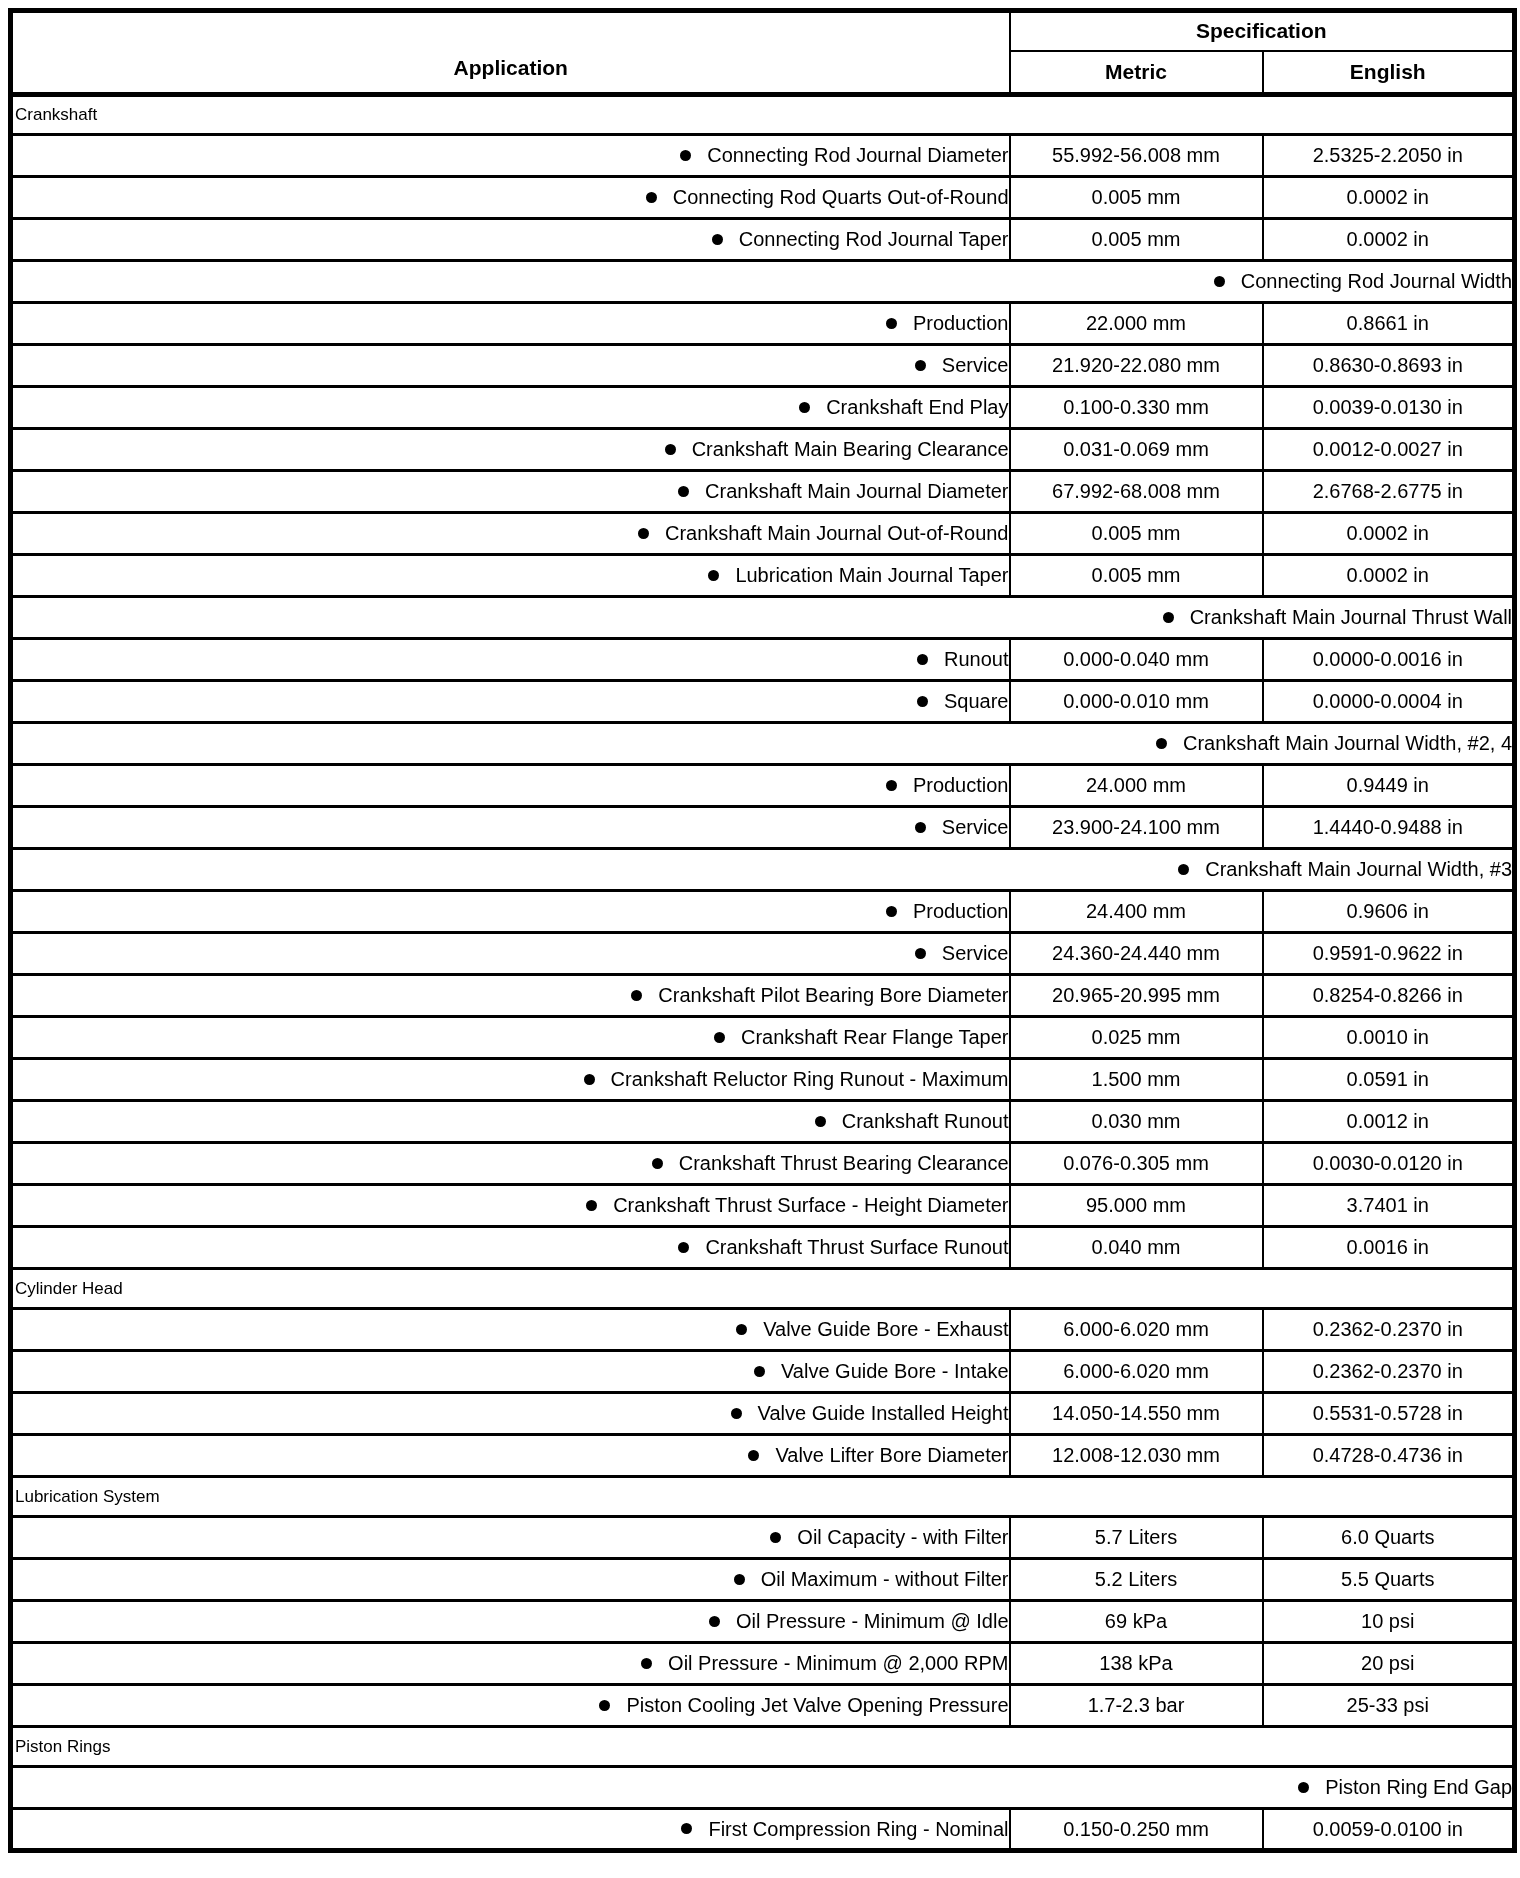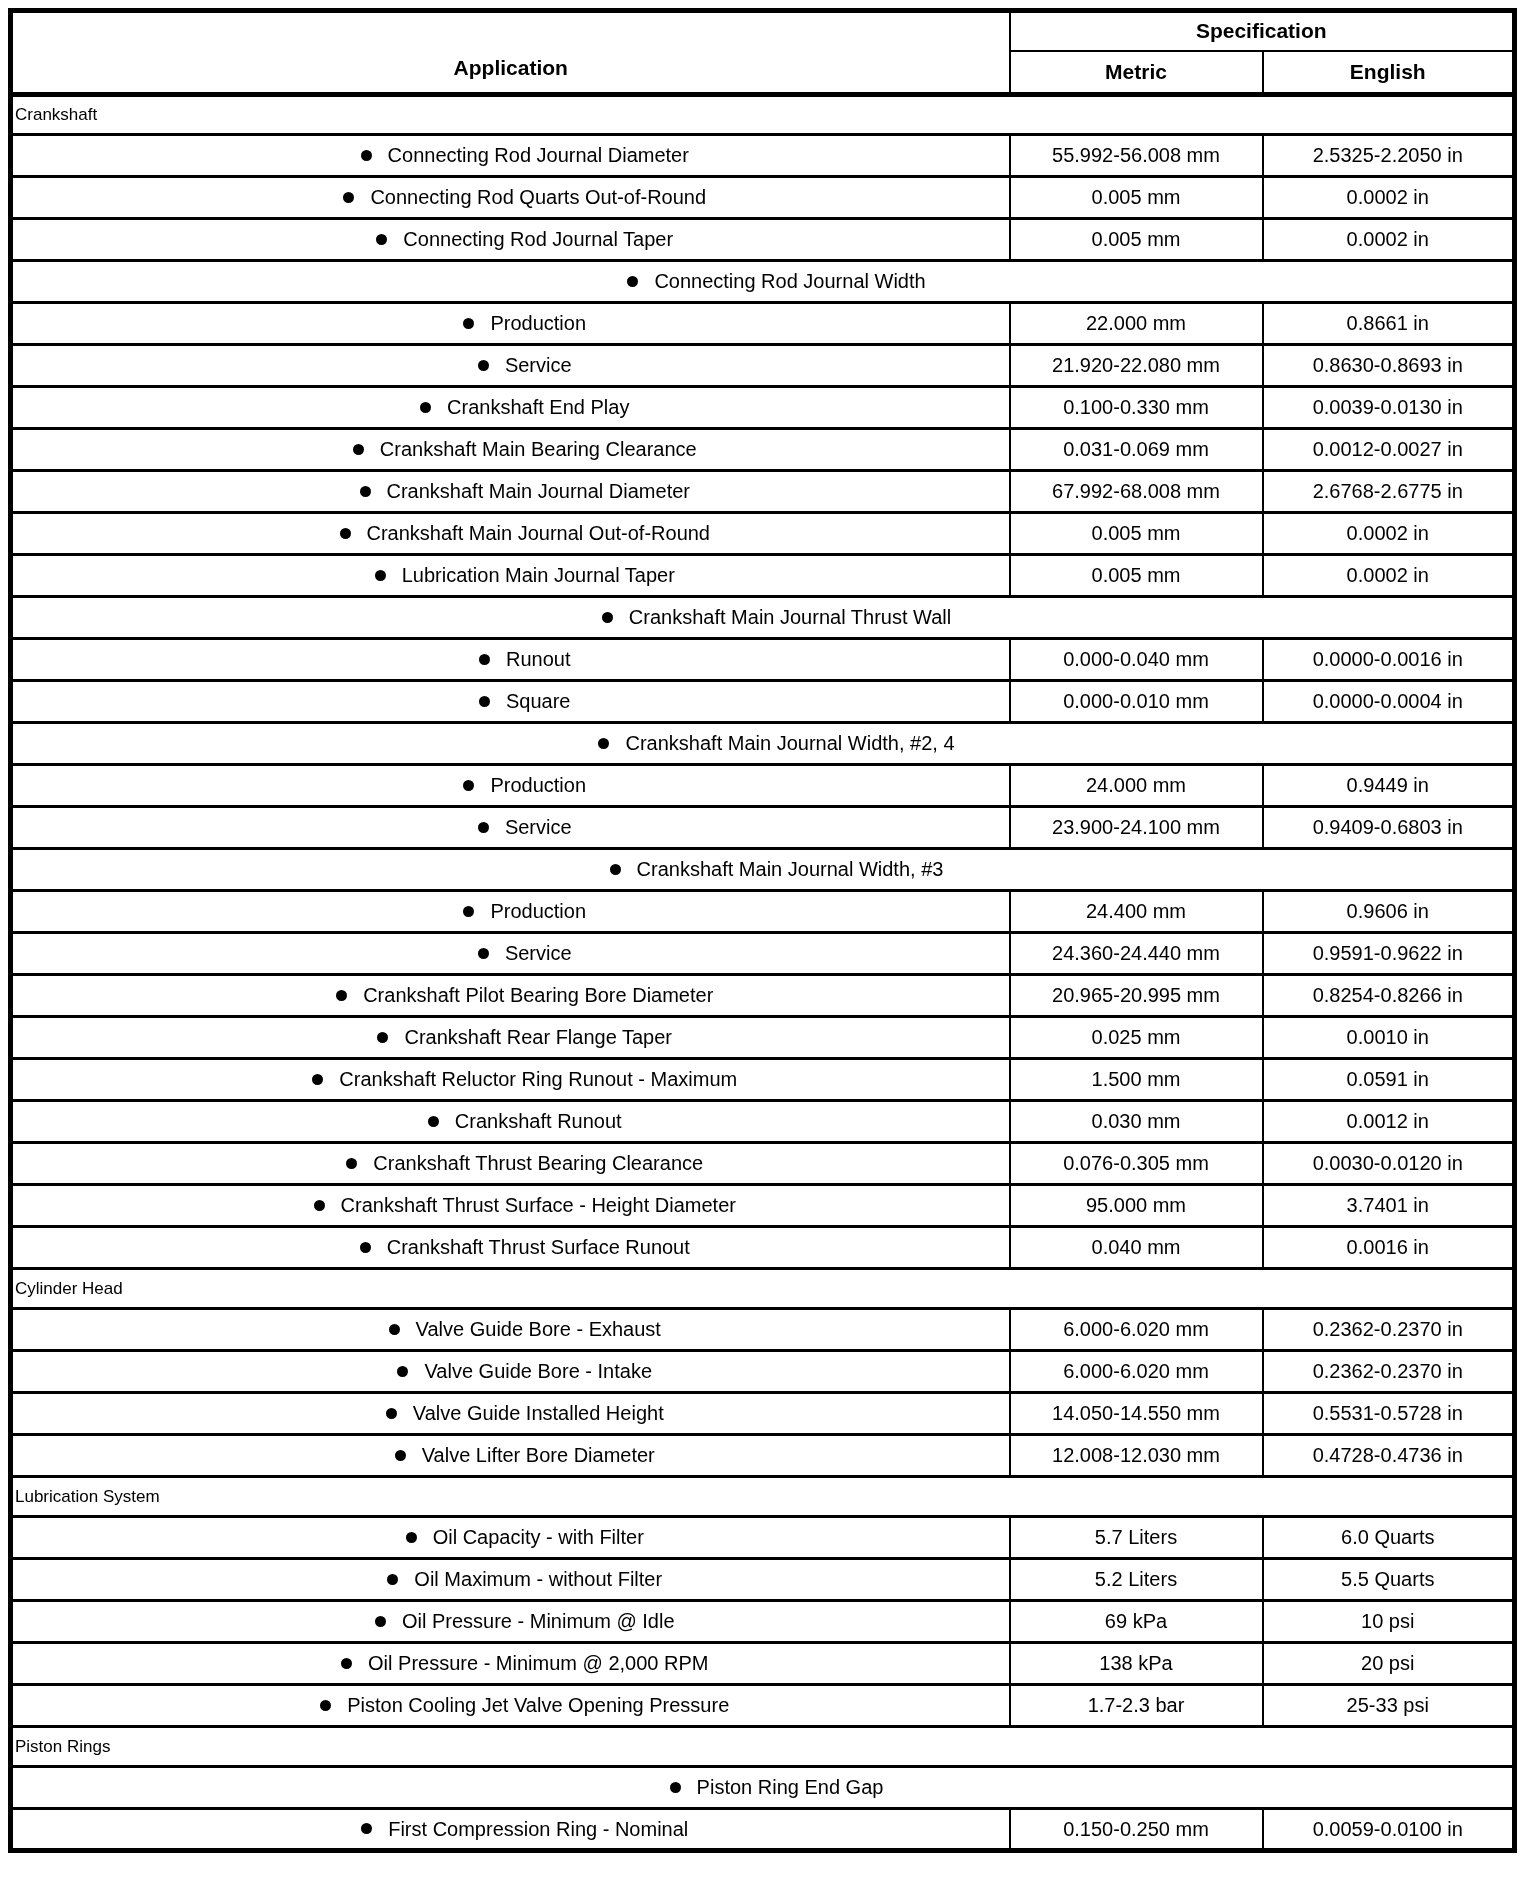--- a/index.html
+++ b/index.html
@@ -61,21 +61,21 @@
     white-space: nowrap;
   }
   tr.section-row { height: 40px; }
   tr.data-row { height: 42px; }
   td.section-cell {
     text-align: left;
     padding-left: 2px;
     font-size: 17px;
   }
   td.label-cell {
-    text-align: center;
+    text-align: right;
     padding-left: 28px;
   }
   td.value-cell {
     text-align: center;
   }
   .bullet {
     display: inline-block;
     width: 11px;
     height: 11px;
     background: #000000;
@@ -183,21 +183,21 @@
           <td class="label-cell" colspan="3"><span class="bullet"></span><span class="label-text">Crankshaft Main Journal Width, #2, 4</span></td>
         </tr>
         <tr class="data-row">
           <td class="label-cell"><span class="bullet"></span><span class="label-text">Production</span></td>
           <td class="value-cell">24.000 mm</td>
           <td class="value-cell">0.9449 in</td>
         </tr>
         <tr class="data-row">
           <td class="label-cell"><span class="bullet"></span><span class="label-text">Service</span></td>
           <td class="value-cell">23.900-24.100 mm</td>
-          <td class="value-cell">0.9409-0.6803 in</td>
+          <td class="value-cell">1.4440-0.9488 in</td>
         </tr>
         <tr class="data-row">
           <td class="label-cell" colspan="3"><span class="bullet"></span><span class="label-text">Crankshaft Main Journal Width, #3</span></td>
         </tr>
         <tr class="data-row">
           <td class="label-cell"><span class="bullet"></span><span class="label-text">Production</span></td>
           <td class="value-cell">24.400 mm</td>
           <td class="value-cell">0.9606 in</td>
         </tr>
         <tr class="data-row">

